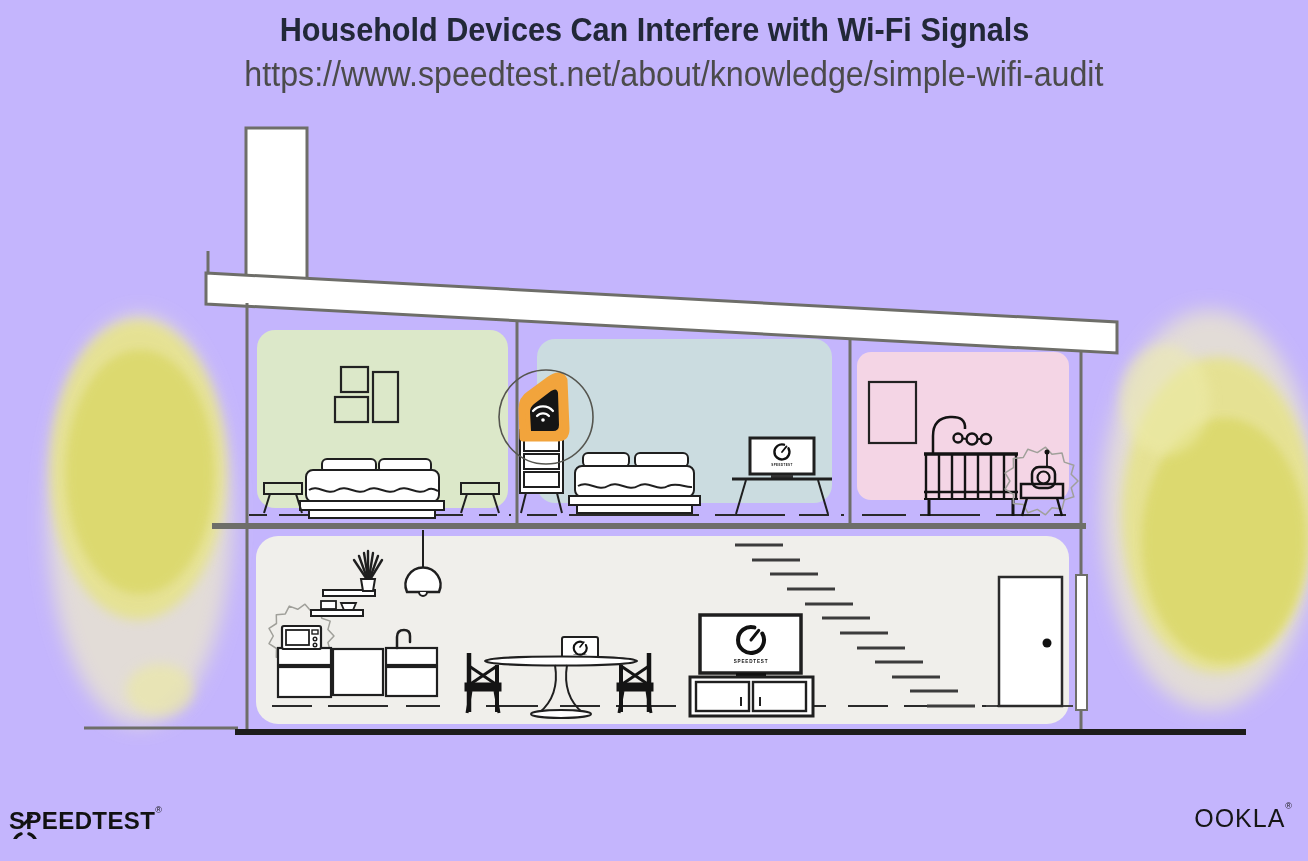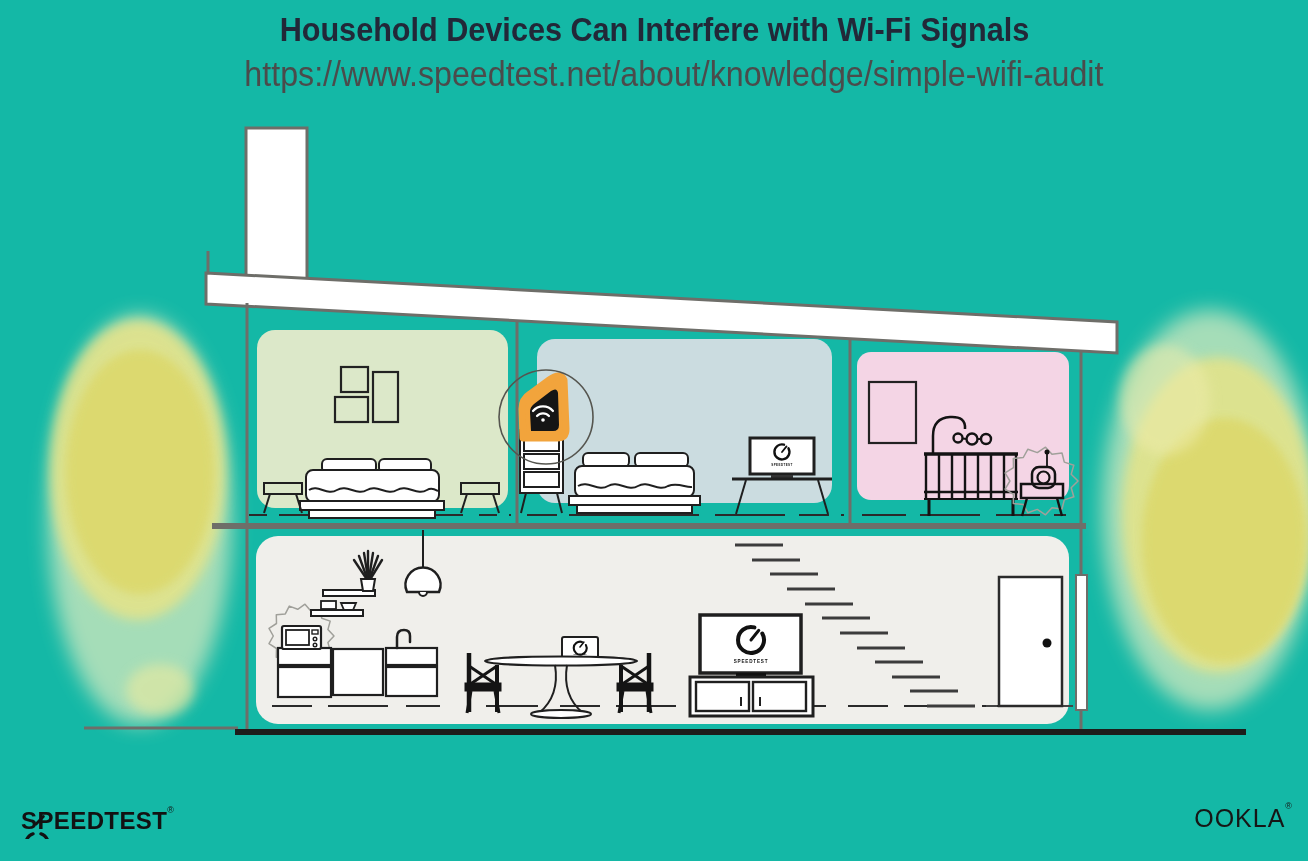--- a/index.html
+++ b/index.html
@@ -1,24 +1,24 @@
 <!DOCTYPE html>
 <html><head>
 <meta charset="utf-8">
 <style>
   html,body{margin:0;padding:0;background:#ffffff;}
   .stage{position:relative;width:1308px;height:861px;overflow:hidden;
-         font-family:"Liberation Sans", sans-serif;background:#14b8a6;}
+         font-family:"Liberation Sans", sans-serif;background:#c4b5fd;}
   .hdr{position:absolute;top:8px;left:0;width:100%;text-align:center;}
   .hdr .title{font-size:34px;font-weight:700;color:#222838;margin:0;line-height:1.25;}
   .hdr .title span{display:inline-block;transform:scaleX(.9);transform-origin:center;}
   .hdr .url{font-size:35px;font-weight:400;color:#4b4b4b;margin:2px 0 0 0;line-height:1.2;padding-left:39px;}
   .hdr .url span{display:inline-block;transform:scaleX(.92);transform-origin:center;}
   svg{position:absolute;left:0;top:0;}
-  .footer-left{position:absolute;left:21px;bottom:26px;display:flex;align-items:flex-end;gap:7px;}
+  .footer-left{position:absolute;left:9px;bottom:26px;display:flex;align-items:flex-end;gap:7px;}
   .st-word{font-size:24px;font-weight:700;color:#121212;letter-spacing:.4px;}
   .st-mark{font-size:9px;vertical-align:top;position:relative;top:-2px;color:#121212;}
   .footer-right{position:absolute;right:16px;bottom:28px;}
   .ookla-word{font-size:25px;font-weight:400;color:#161616;letter-spacing:1px;}
   .ookla-mark{font-size:9px;vertical-align:top;position:relative;top:-3px;color:#161616;}
   text{font-family:"Liberation Sans", sans-serif;}
 </style>
 </head>
 <body>
 

